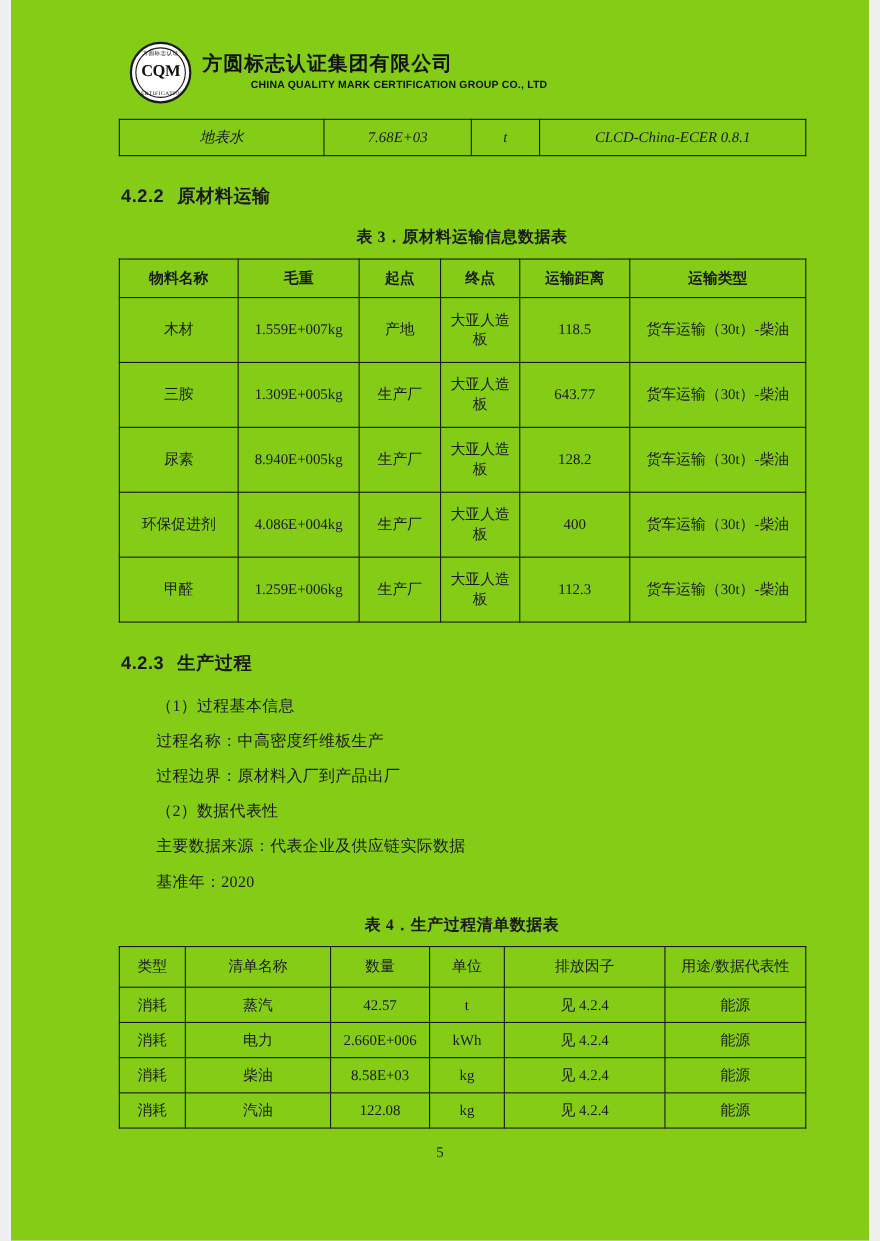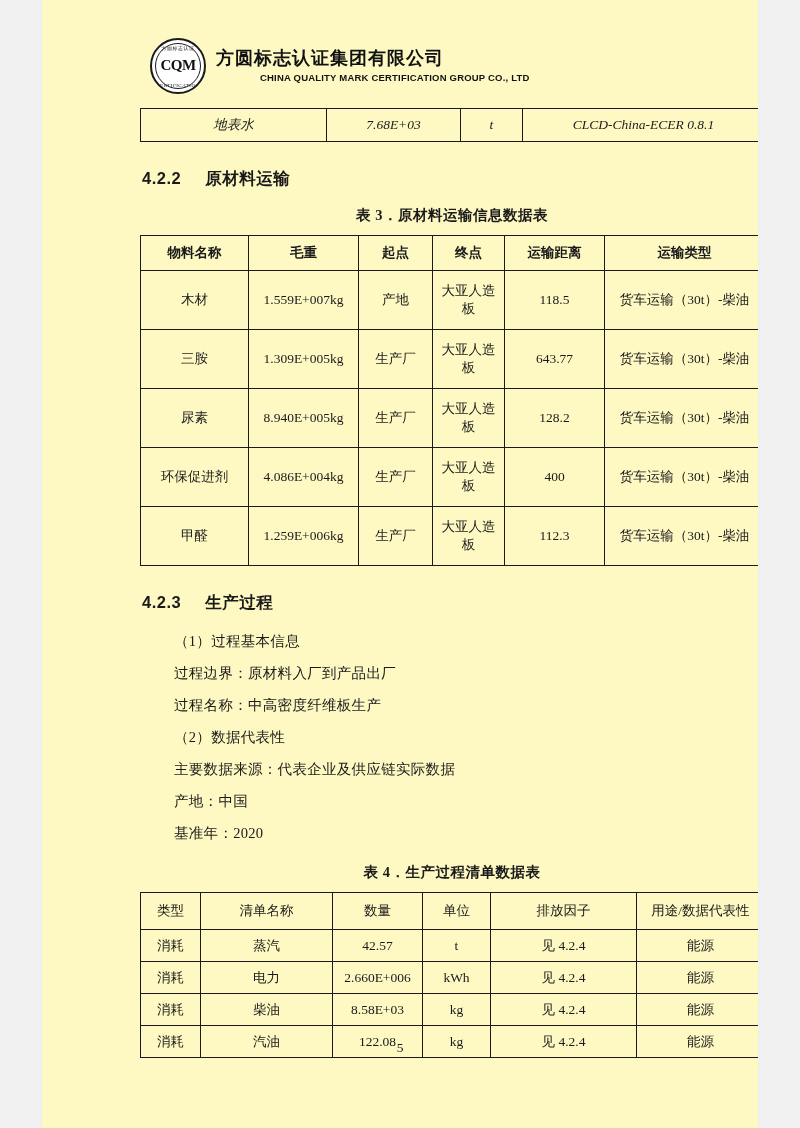--- a/index.html
+++ b/index.html
@@ -1,23 +1,23 @@
 <!DOCTYPE html>
 <html><head>
 <meta charset="utf-8">
 <style>
   html, body {
     margin: 0;
     padding: 0;
     background: #f0f0f0;
   }
   .page {
-    width: 716px;
+    width: 780px;
     height: 1128px;
-    background: #fef9c3;
+    background: #84cc16;
     margin: 0 auto;
     position: relative;
     font-family: "Liberation Serif", serif;
     color: #1a1a1a;
     box-sizing: border-box;
     overflow: hidden;
   }
   .content {
     position: absolute;
     left: 98px;
@@ -122,21 +122,21 @@
   .tbl-top td { height: 26px; }
 
   
   h2.sec {
     font-family: "Liberation Sans", sans-serif;
     font-weight: bold;
     font-size: 16.5px;
     margin: 26px 0 0 2px;
     letter-spacing: 0.5px;
   }
-  h2.sec .num { margin-right: 24px; }
+  h2.sec .num { margin-right: 12px; }
 
   .tbl-caption {
     text-align: center;
     font-family: "Liberation Serif", serif;
     font-weight: bold;
     font-size: 14.5px;
     margin: 16px 0 10px 0;
     letter-spacing: 0.5px;
   }
 
@@ -285,25 +285,24 @@
           <td>货车运输（30t）-柴油</td>
         </tr>
       </tbody>
     </table>
 
     <h2 class="sec">
       <span class="num">4.2.3</span><span>生产过程</span>
     </h2>
 
     <p class="body first">（1）过程基本信息</p>
+    <p class="body">过程名称：中高密度纤维板生产</p>
     <p class="body">过程边界：原材料入厂到产品出厂</p>
-    <p class="body">过程名称：中高密度纤维板生产</p>
     <p class="body">（2）数据代表性</p>
     <p class="body">主要数据来源：代表企业及供应链实际数据</p>
-    <p class="body">产地：中国</p>
     <p class="body">基准年：2020</p>
 
     <div class="tbl-caption" style="margin-top:20px">表 4．生产过程清单数据表</div>
 
     <table class="doc tbl4">
       <colgroup>
         <col style="width:60px">
         <col style="width:132px">
         <col style="width:90px">
         <col style="width:68px">

